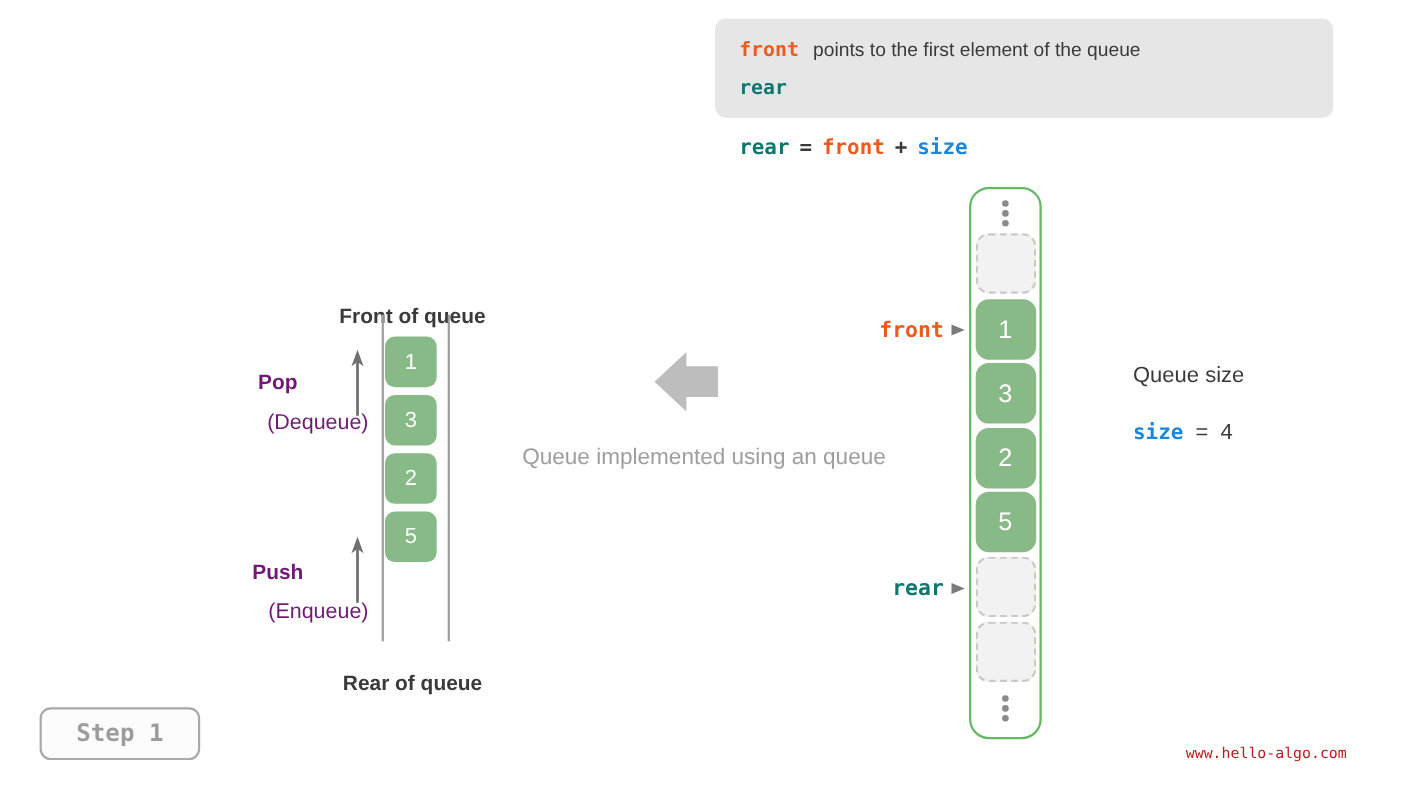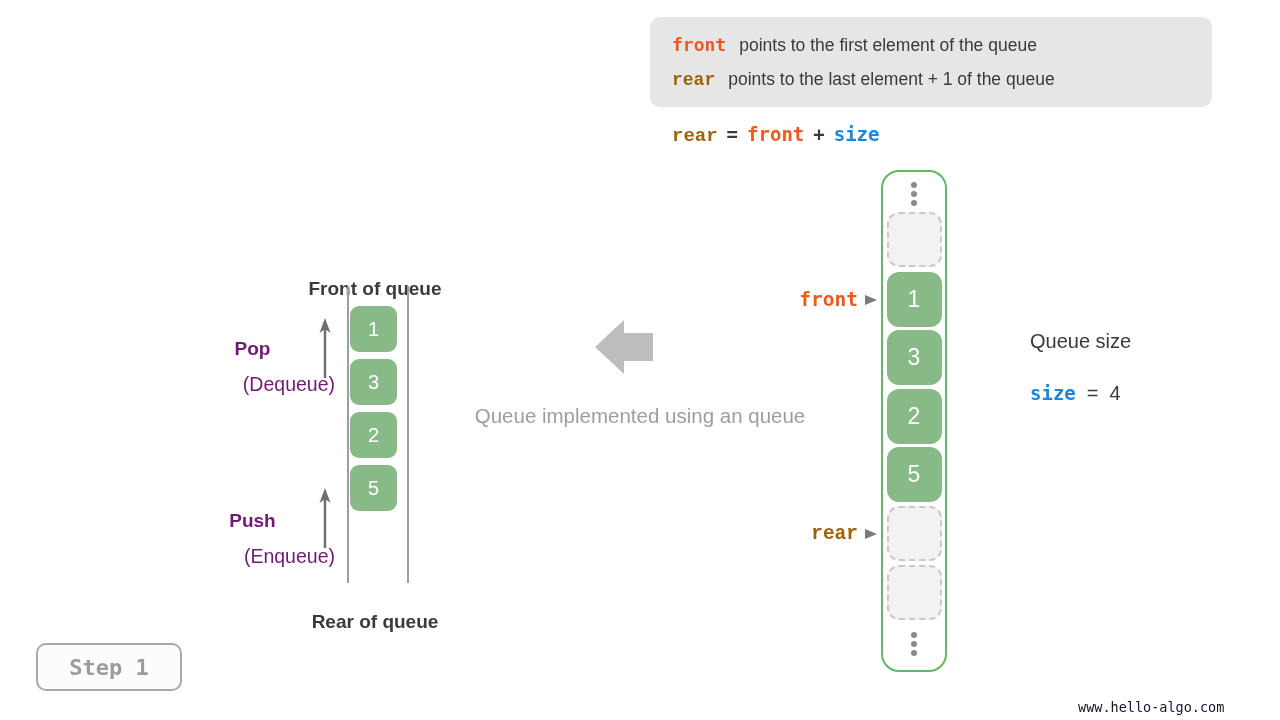--- a/index.html
+++ b/index.html
@@ -6,21 +6,21 @@
   html,body { width:1280px; height:720px; }
   body {
     position:relative;
     background:#ffffff;
     font-family:"Liberation Sans", sans-serif;
     color:#3a3a3a;
     overflow:hidden;
   }
   .mono { font-family:"DejaVu Sans Mono", monospace; font-weight:bold; }
   .orange { color:#ec5a1c; }
-  .teal   { color:#a16207;font-family:Liberation Mono, monospace; }
+  .teal   { color:#0f766e; }
   .blue   { color:#1b86da; }
 
   
   .legend {
     position:absolute; left:650px; top:17px; width:562px; height:90px;
     background:#e6e6e6; border-radius:10px;
     display:flex; flex-direction:column; justify-content:center; gap:13px;
     padding-left:22px;
   }
   .legend-line { display:flex; align-items:baseline; gap:13px; font-size:17.5px; }
@@ -109,35 +109,34 @@
 
   
   .step-badge {
     position:absolute; left:36px; top:643px; width:146px; height:48px;
     background:#fcfcfc; border:2px solid #a9a9a9; border-radius:10px;
     display:flex; align-items:center; justify-content:center;
     font-family:"DejaVu Sans Mono", monospace; font-weight:bold;
     font-size:22px; color:#9c9c9c;
   }
   .watermark {
-    position:absolute; left:1078px; top:699px;
-    font-family:"DejaVu Sans Mono", monospace; font-size:13.5px; color:#0f172a;
+    position:absolute; left:1078px; top:677px;
+    font-family:"DejaVu Sans Mono", monospace; font-size:13.5px; color:#b91c1c;
   }
 </style>
 </head>
 <body>
 
 <div class="legend">
   <div class="legend-line">
     <span class="kw mono orange">front</span>
     <span>points to the first element of the queue</span>
   </div>
   <div class="legend-line">
     <span class="kw mono teal">rear</span>
-    <span>points to the last element + 1 of the queue</span>
   </div>
 </div>
 
 <div class="formula">
   <span class="teal">rear</span>
   <span>=</span>
   <span class="orange">front</span>
   <span>+</span>
   <span class="blue">size</span>
 </div>

